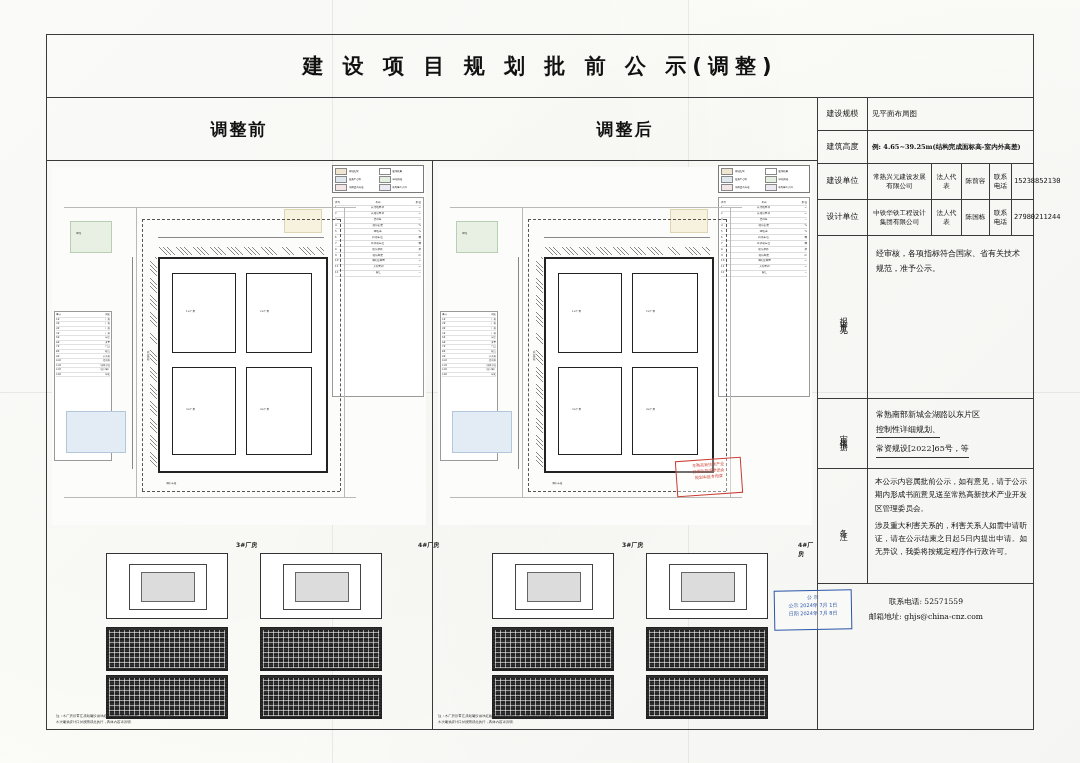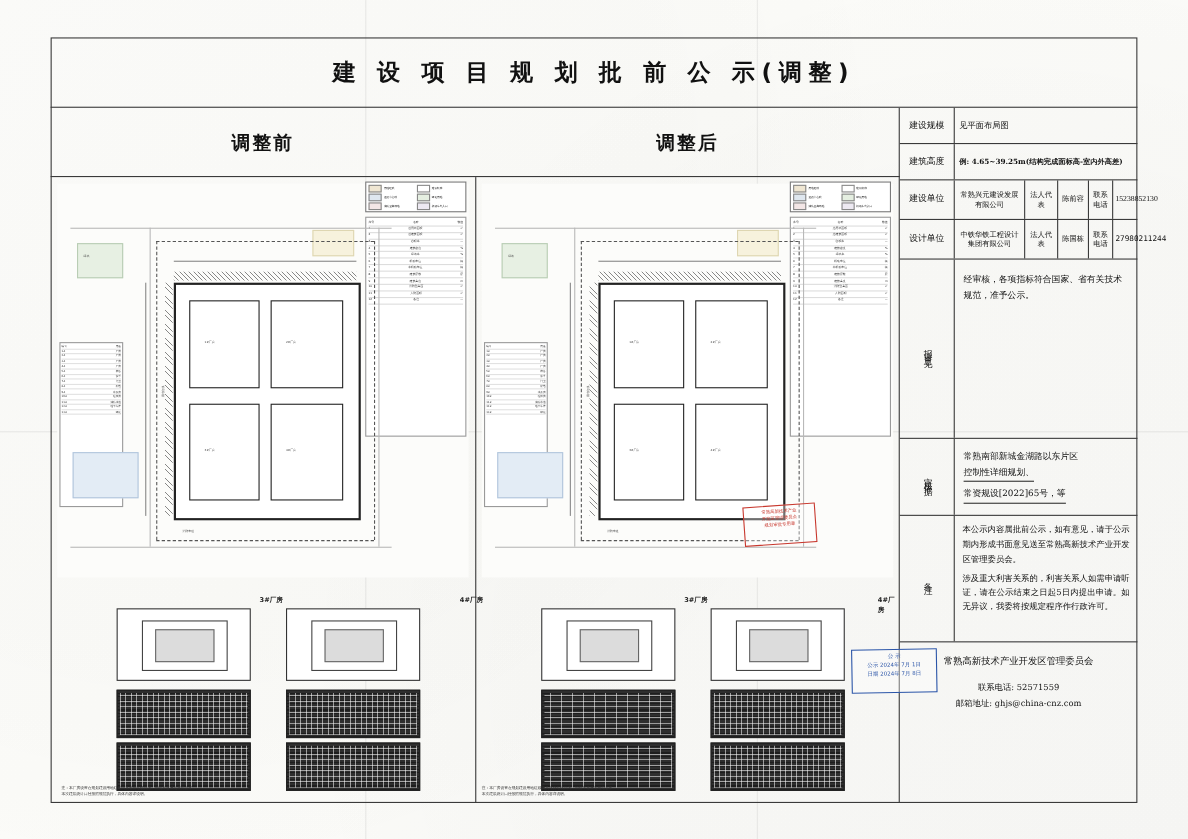--- a/index.html
+++ b/index.html
@@ -682,21 +682,21 @@
       <div class="val small">例: 4.65~39.25m(结构完成面标高-室内外高差)</div>
     </div>
 
     <div class="irow2" style="height:36px;">
       <div class="lbl">建设单位</div>
       <div class="subcell">
         <div class="sc" style="width:64px;text-align:center;">常熟兴元建设发展有限公司</div>
         <div class="sc" style="width:30px;">法人代表</div>
         <div class="sc" style="width:28px;">陈前容</div>
         <div class="sc" style="width:22px;">联系电话</div>
-        <div class="sc mono" style="flex:1;font-family:Liberation Serif, serif;">15238852130</div>
+        <div class="sc mono" style="flex:1;">15238852130</div>
       </div>
     </div>
 
     <div class="irow2" style="height:36px;">
       <div class="lbl">设计单位</div>
       <div class="subcell">
         <div class="sc" style="width:64px;">中铁华铁工程设计集团有限公司</div>
         <div class="sc" style="width:30px;">法人代表</div>
         <div class="sc" style="width:28px;">陈国栋</div>
         <div class="sc" style="width:22px;">联系电话</div>
@@ -720,18 +720,17 @@
 
     <div class="irow2 remark" style="height:115px;">
       <div class="lbl" style="writing-mode:vertical-rl;letter-spacing:3px;">备注</div>
       <div class="body">
         <div>本公示内容属批前公示，如有意见，请于公示期内形成书面意见送至常熟高新技术产业开发区管理委员会。</div>
         <div style="margin-top:4px;">涉及重大利害关系的，利害关系人如需申请听证，请在公示结束之日起5日内提出申请。如无异议，我委将按规定程序作行政许可。</div>
       </div>
     </div>
 
     <div class="footer-box">
-      <div class="ft-title">常熟高新技术产业开发区管理委员会</div>
       <div class="ft-line">联系电话: 52571559</div>
       <div class="ft-line">邮箱地址: ghjs@china-cnz.com</div>
     </div>
   </div>
 </div>
 
 </body></html>

